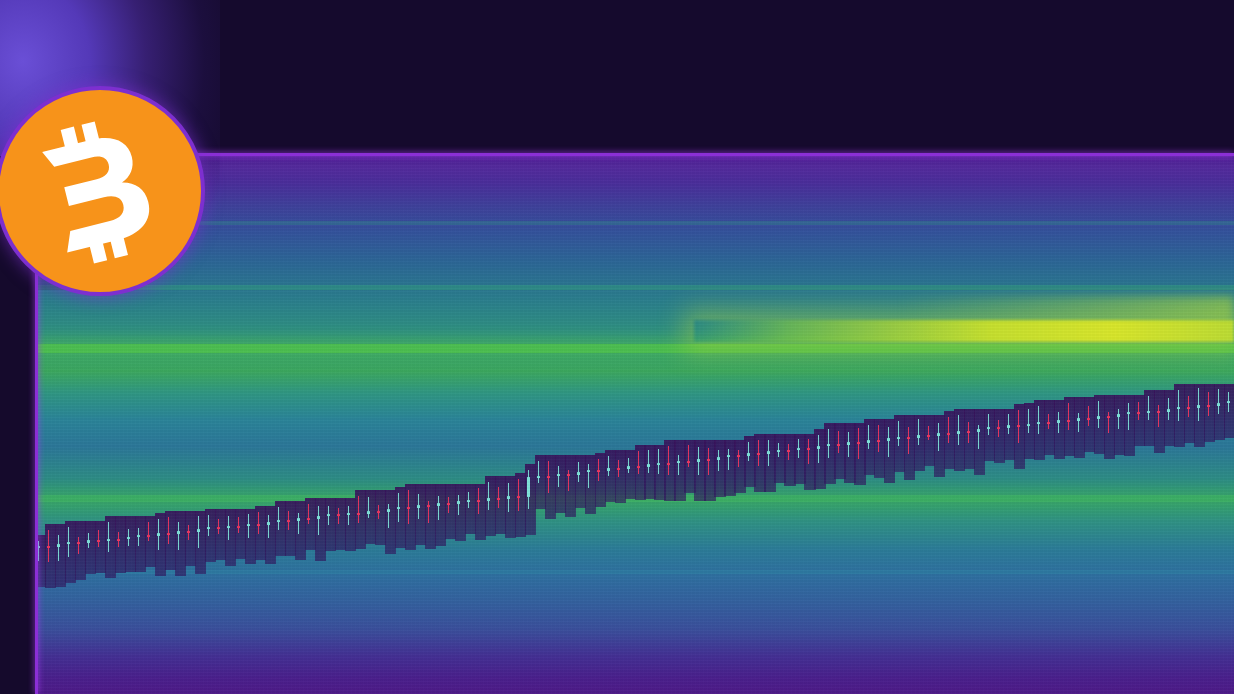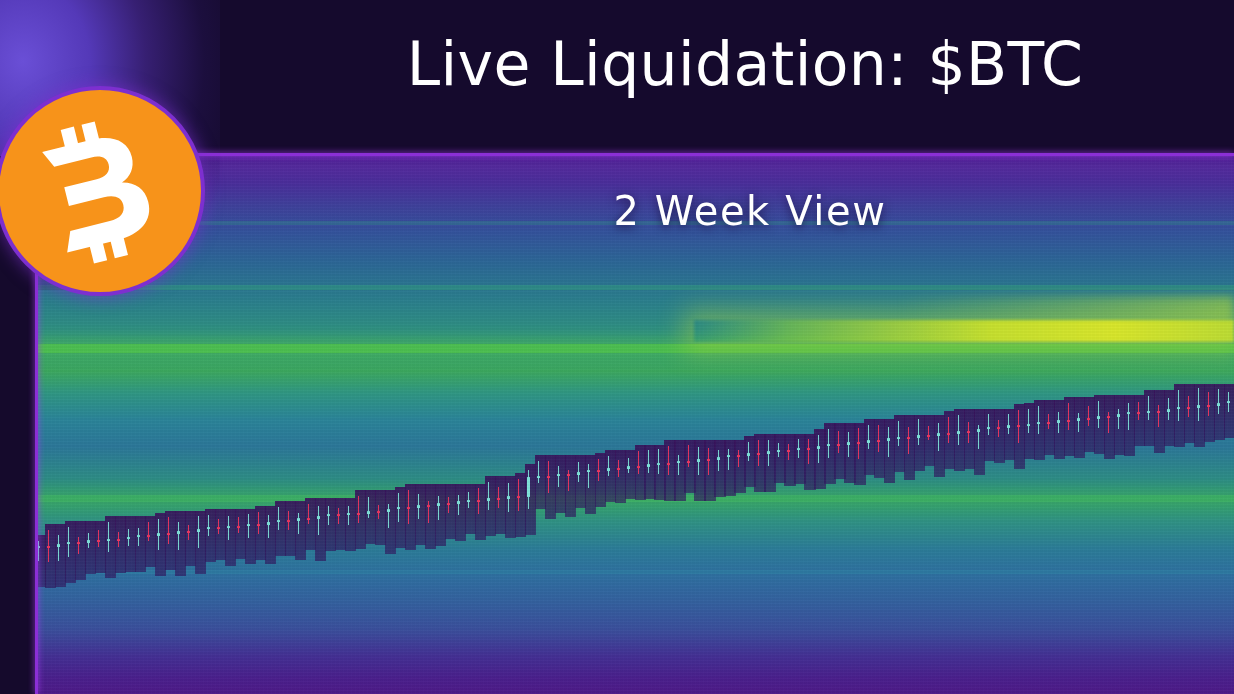--- a/index.html
+++ b/index.html
@@ -726,23 +726,21 @@
     <div class="scanv"></div>
   </div>
 
   <div class="gutter"></div>
   <div class="chart-left-rule"></div>
 
   <div class="header-band"></div>
   <div class="header-rule"></div>
   <div class="corner-glow"></div>
 
-  <div class="page-title">Live Liquidation: $BTC</div>
-
-  <div class="subtitle">2 Week View</div>
+
 
   <div class="btc-logo">
     <svg viewBox="0 0 64 64" aria-hidden="true">
       <g transform="rotate(-14 32 32)">
         <path fill="#ffffff" d="M24.6 10.2h4.3v6.1h-4.3zM31.4 10.2h4.3v6.1h-4.3z
                  M24.6 47.6h4.3v6.2h-4.3zM31.4 47.6h4.3v6.2h-4.3z"></path>
         <path fill="#ffffff" d="M17.2 15.6h16.1c6.6 0 11.1 2.9 11.1 8.3
                  0 3.6-2 6.1-5 7.2 4 .9 6.6 3.6 6.6 7.9 0 6.1-4.8 9.4-12.3 9.4H17.2
                  l2.6-6.4h12.9c3.4 0 5.4-1.4 5.4-4 0-2.5-2-3.8-5.4-3.8H21.3v-6.1h10.6
                  c3 0 4.8-1.3 4.8-3.6 0-2.3-1.8-3.5-4.8-3.5H19.8z"></path>

